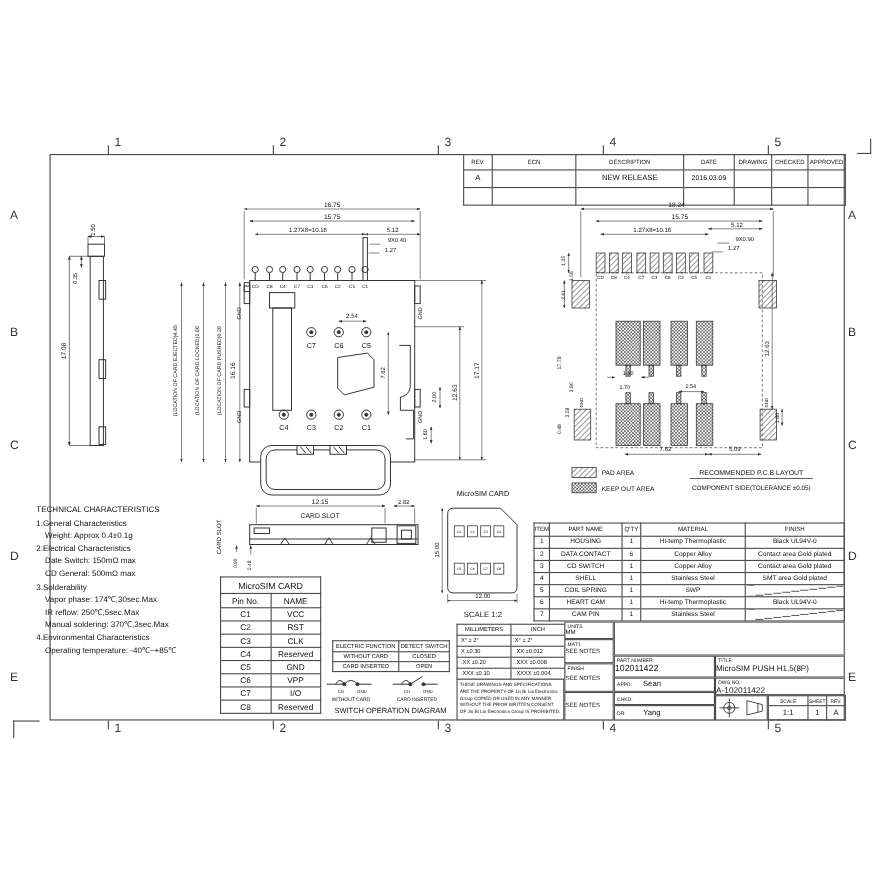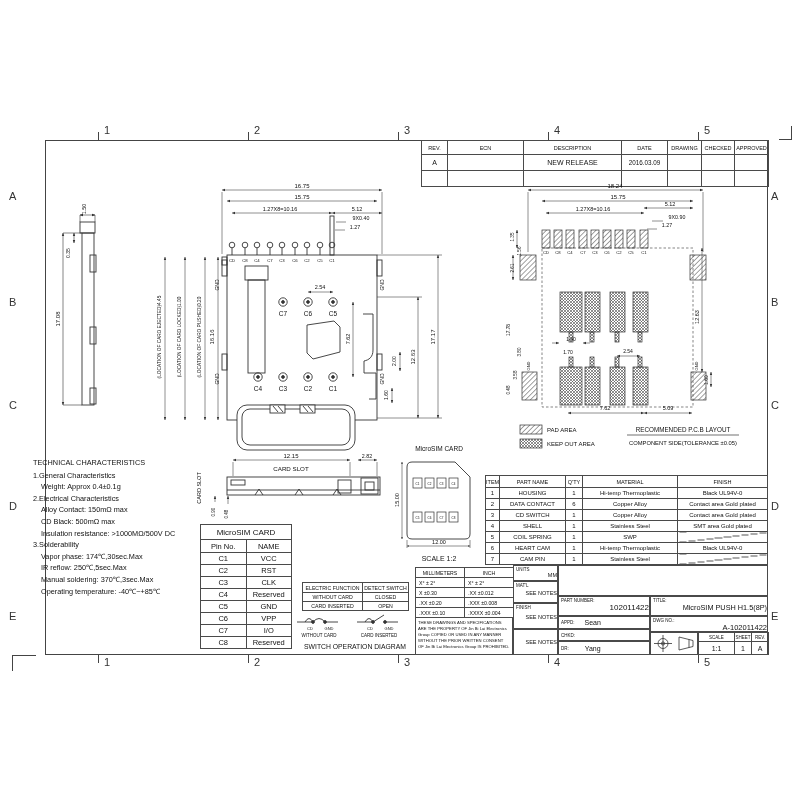--- a/index.html
+++ b/index.html
@@ -8,21 +8,21 @@
   .a{position:absolute}
   .tk{position:absolute;background:#444}
   .bl{position:absolute;font-size:11px;color:#333}
   .frame{position:absolute;border:1px solid #444}
   table.dt{border-collapse:collapse;table-layout:fixed;position:absolute}
   table.dt td{border:1px solid #4a4a4a;text-align:center;vertical-align:middle;
     overflow:hidden;white-space:nowrap}
   .slash{background:linear-gradient(to bottom right,#fff 48%,#555 48%,#555 52%,#fff 52%)}
   .cell{position:absolute;border:1px solid #4a4a4a;overflow:hidden;background:#fff}
   .cl{font-size:4.5px;line-height:1.2;padding:1px 0 0 2px;text-align:left}
-  .cv{text-align:right}
+  .cv{text-align:left}
   .tc{position:absolute;line-height:11.6px;font-size:7.3px;white-space:nowrap}
   .tc .t{margin-bottom:1px}
   .tc .i{padding-left:8px}
   svg text{fill:#111;font-family:"Liberation Sans",sans-serif}
   svg{position:absolute}
 </style>
 </head>
 <body>
 
 <div>
@@ -423,27 +423,27 @@
     <text font-size="5.5" text-anchor="middle" transform="rotate(-90 4 58)" x="4" y="58">15.00</text>
     <text font-size="5.5" text-anchor="middle" x="44" y="102">12.00</text>
     <text font-size="7" text-anchor="middle" x="44" y="119">SCALE 1:2</text>
   </svg>
 
   <div class="tc" style="left:33px;top:457px;width:270px">
     <div class="t">TECHNICAL CHARACTERISTICS</div>
     <div>1.General Characteristics</div>
     <div class="i">Weight: Approx 0.4±0.1g</div>
     <div>2.Electrical Characteristics</div>
-    <div class="i">Alloy Contact: 150mΩ max</div>
-    <div class="i">CD Black: 500mΩ max</div>
-    <div class="i">Insulation resistance: &gt;1000MΩ/500V DC</div>
+    <div class="i">Date Switch: 150mΩ max</div>
+    <div class="i">CD General: 500mΩ max</div>
     <div>3.Solderability</div>
     <div class="i">Vapor phase: 174℃,30sec.Max</div>
     <div class="i">IR reflow: 250℃,5sec.Max</div>
     <div class="i">Manual soldering: 370℃,3sec.Max</div>
+    <div>4.Environmental Characteristics</div>
     <div class="i">Operating temperature: -40℃~+85℃</div>
   </div>
 
   <table class="dt" style="left:200px;top:524px;width:92px">
     <tbody>
         <tr>
           <td colspan="2" style="height:15px;font-size:8px">MicroSIM CARD</td>
         </tr>
     <tr style="font-size:7.5px;height:13px">
       <td style="width:38px">Pin No.</td>

